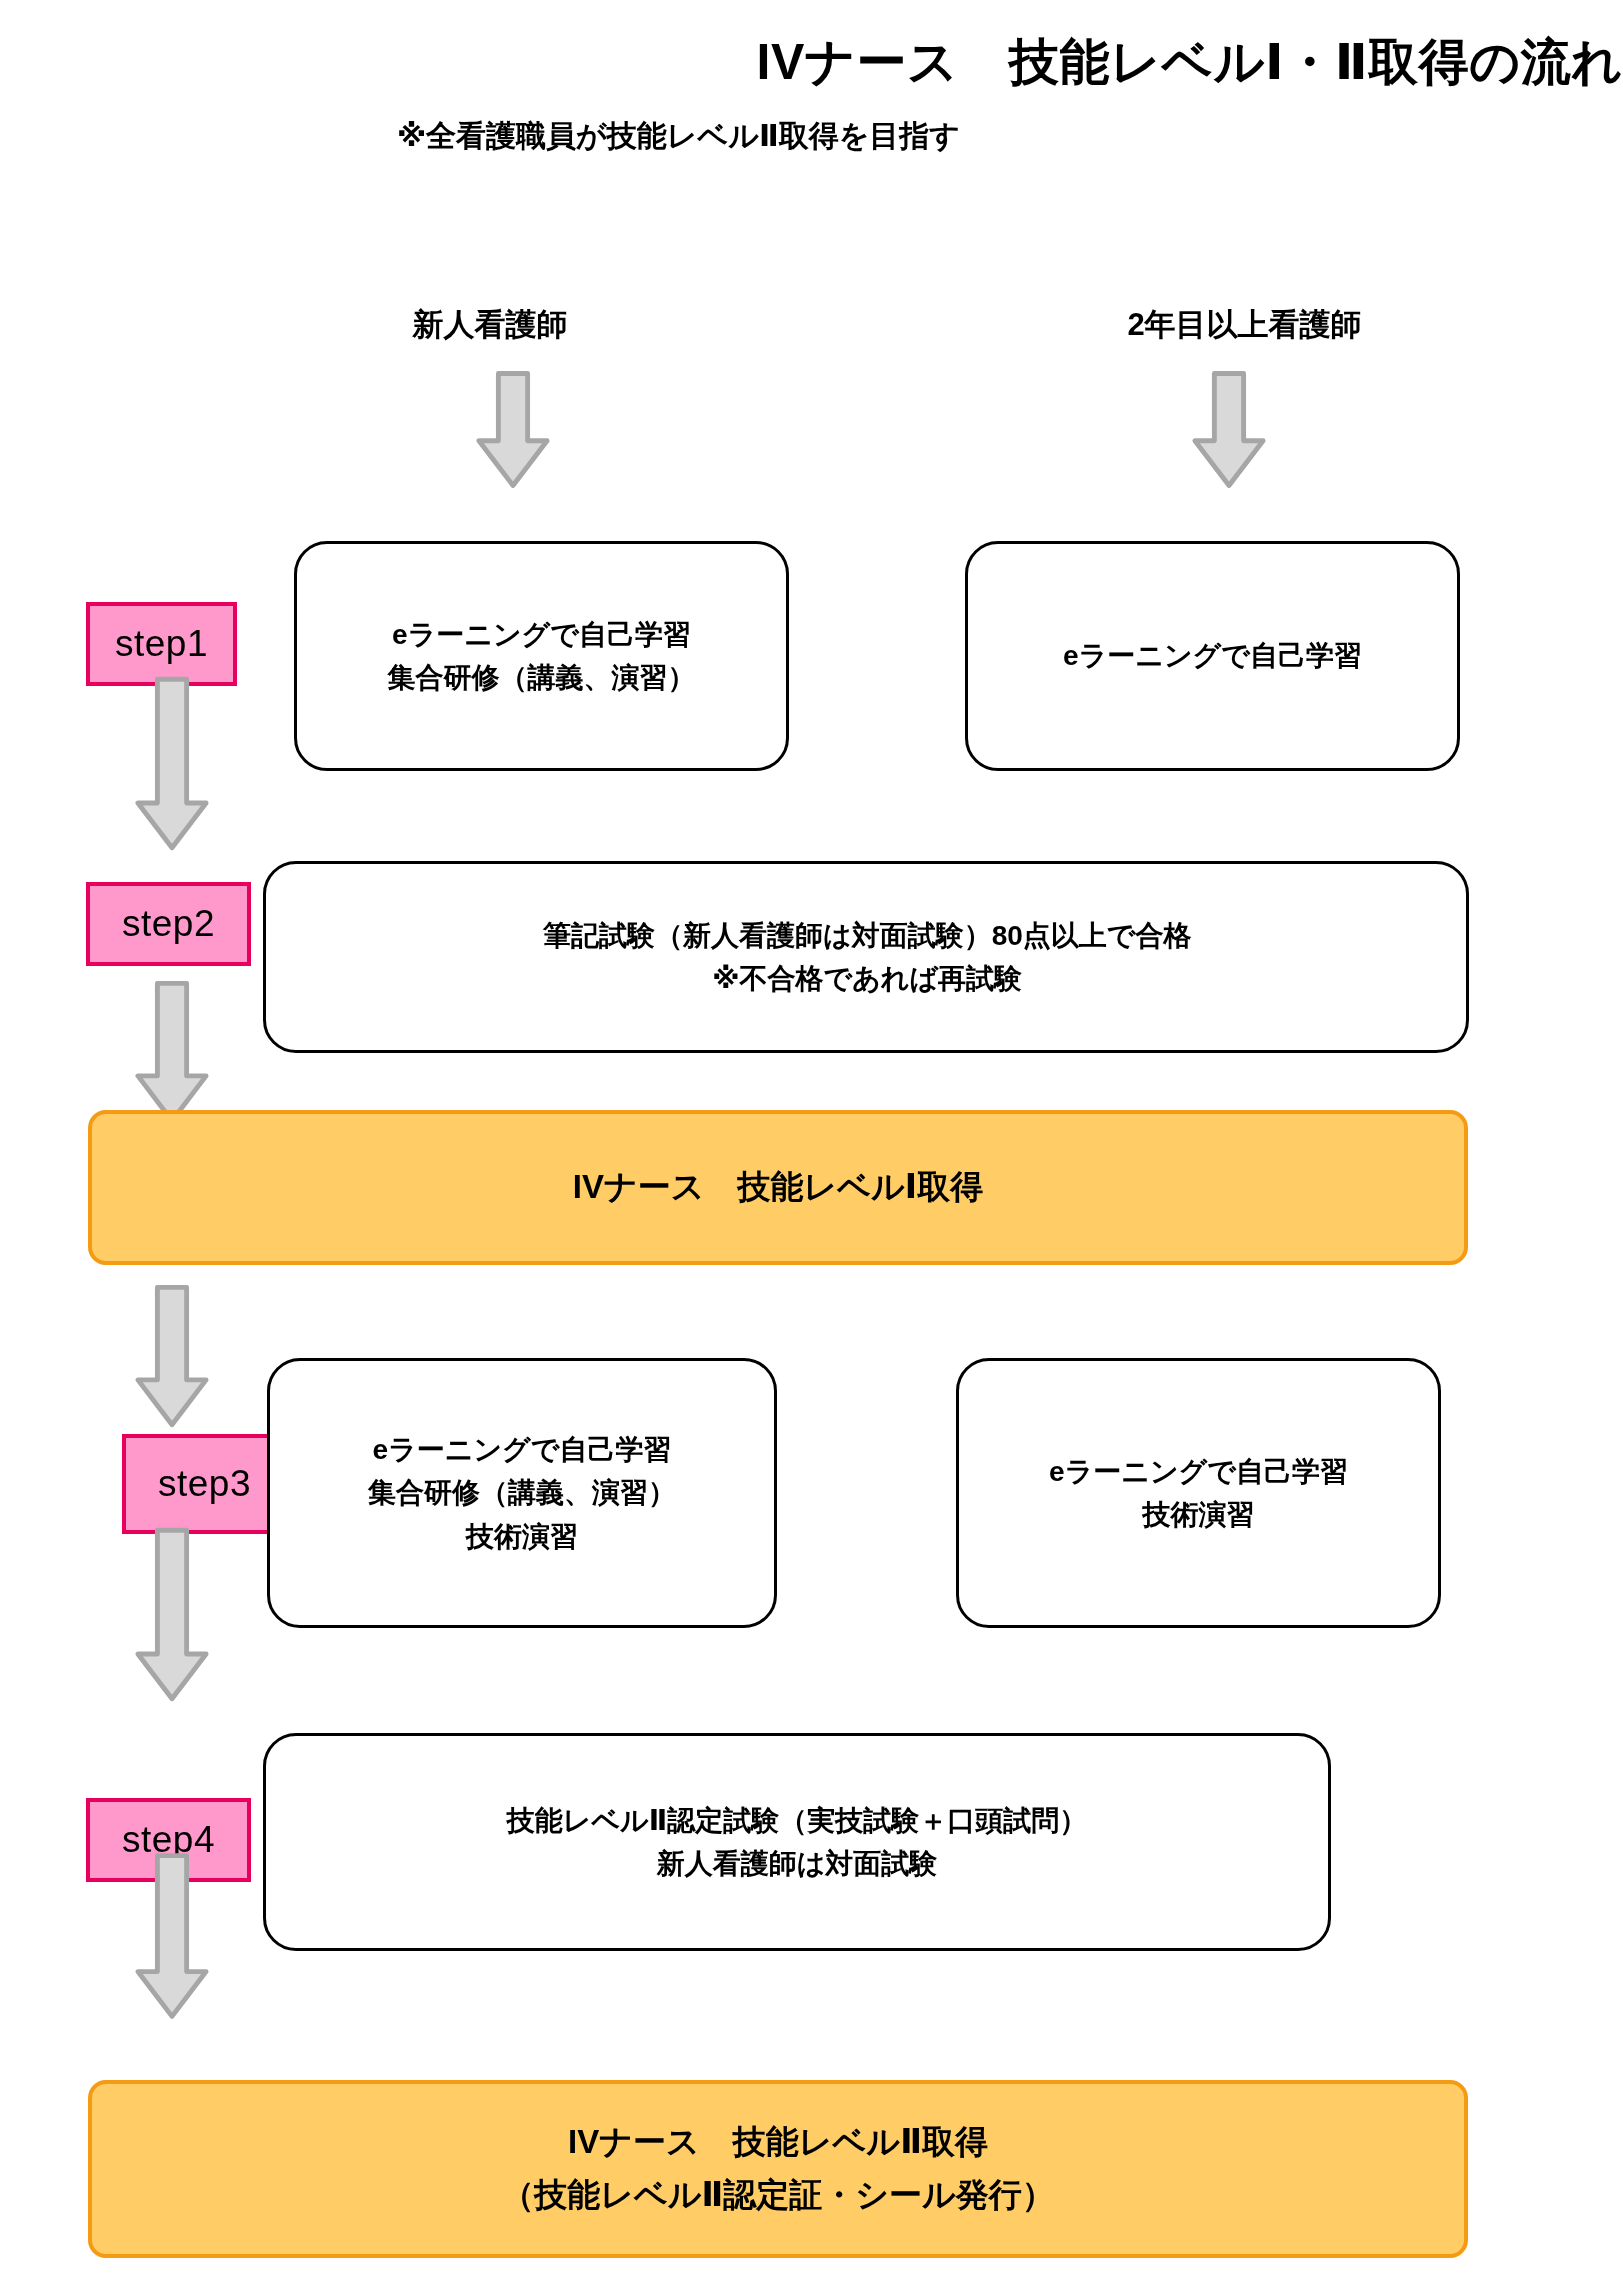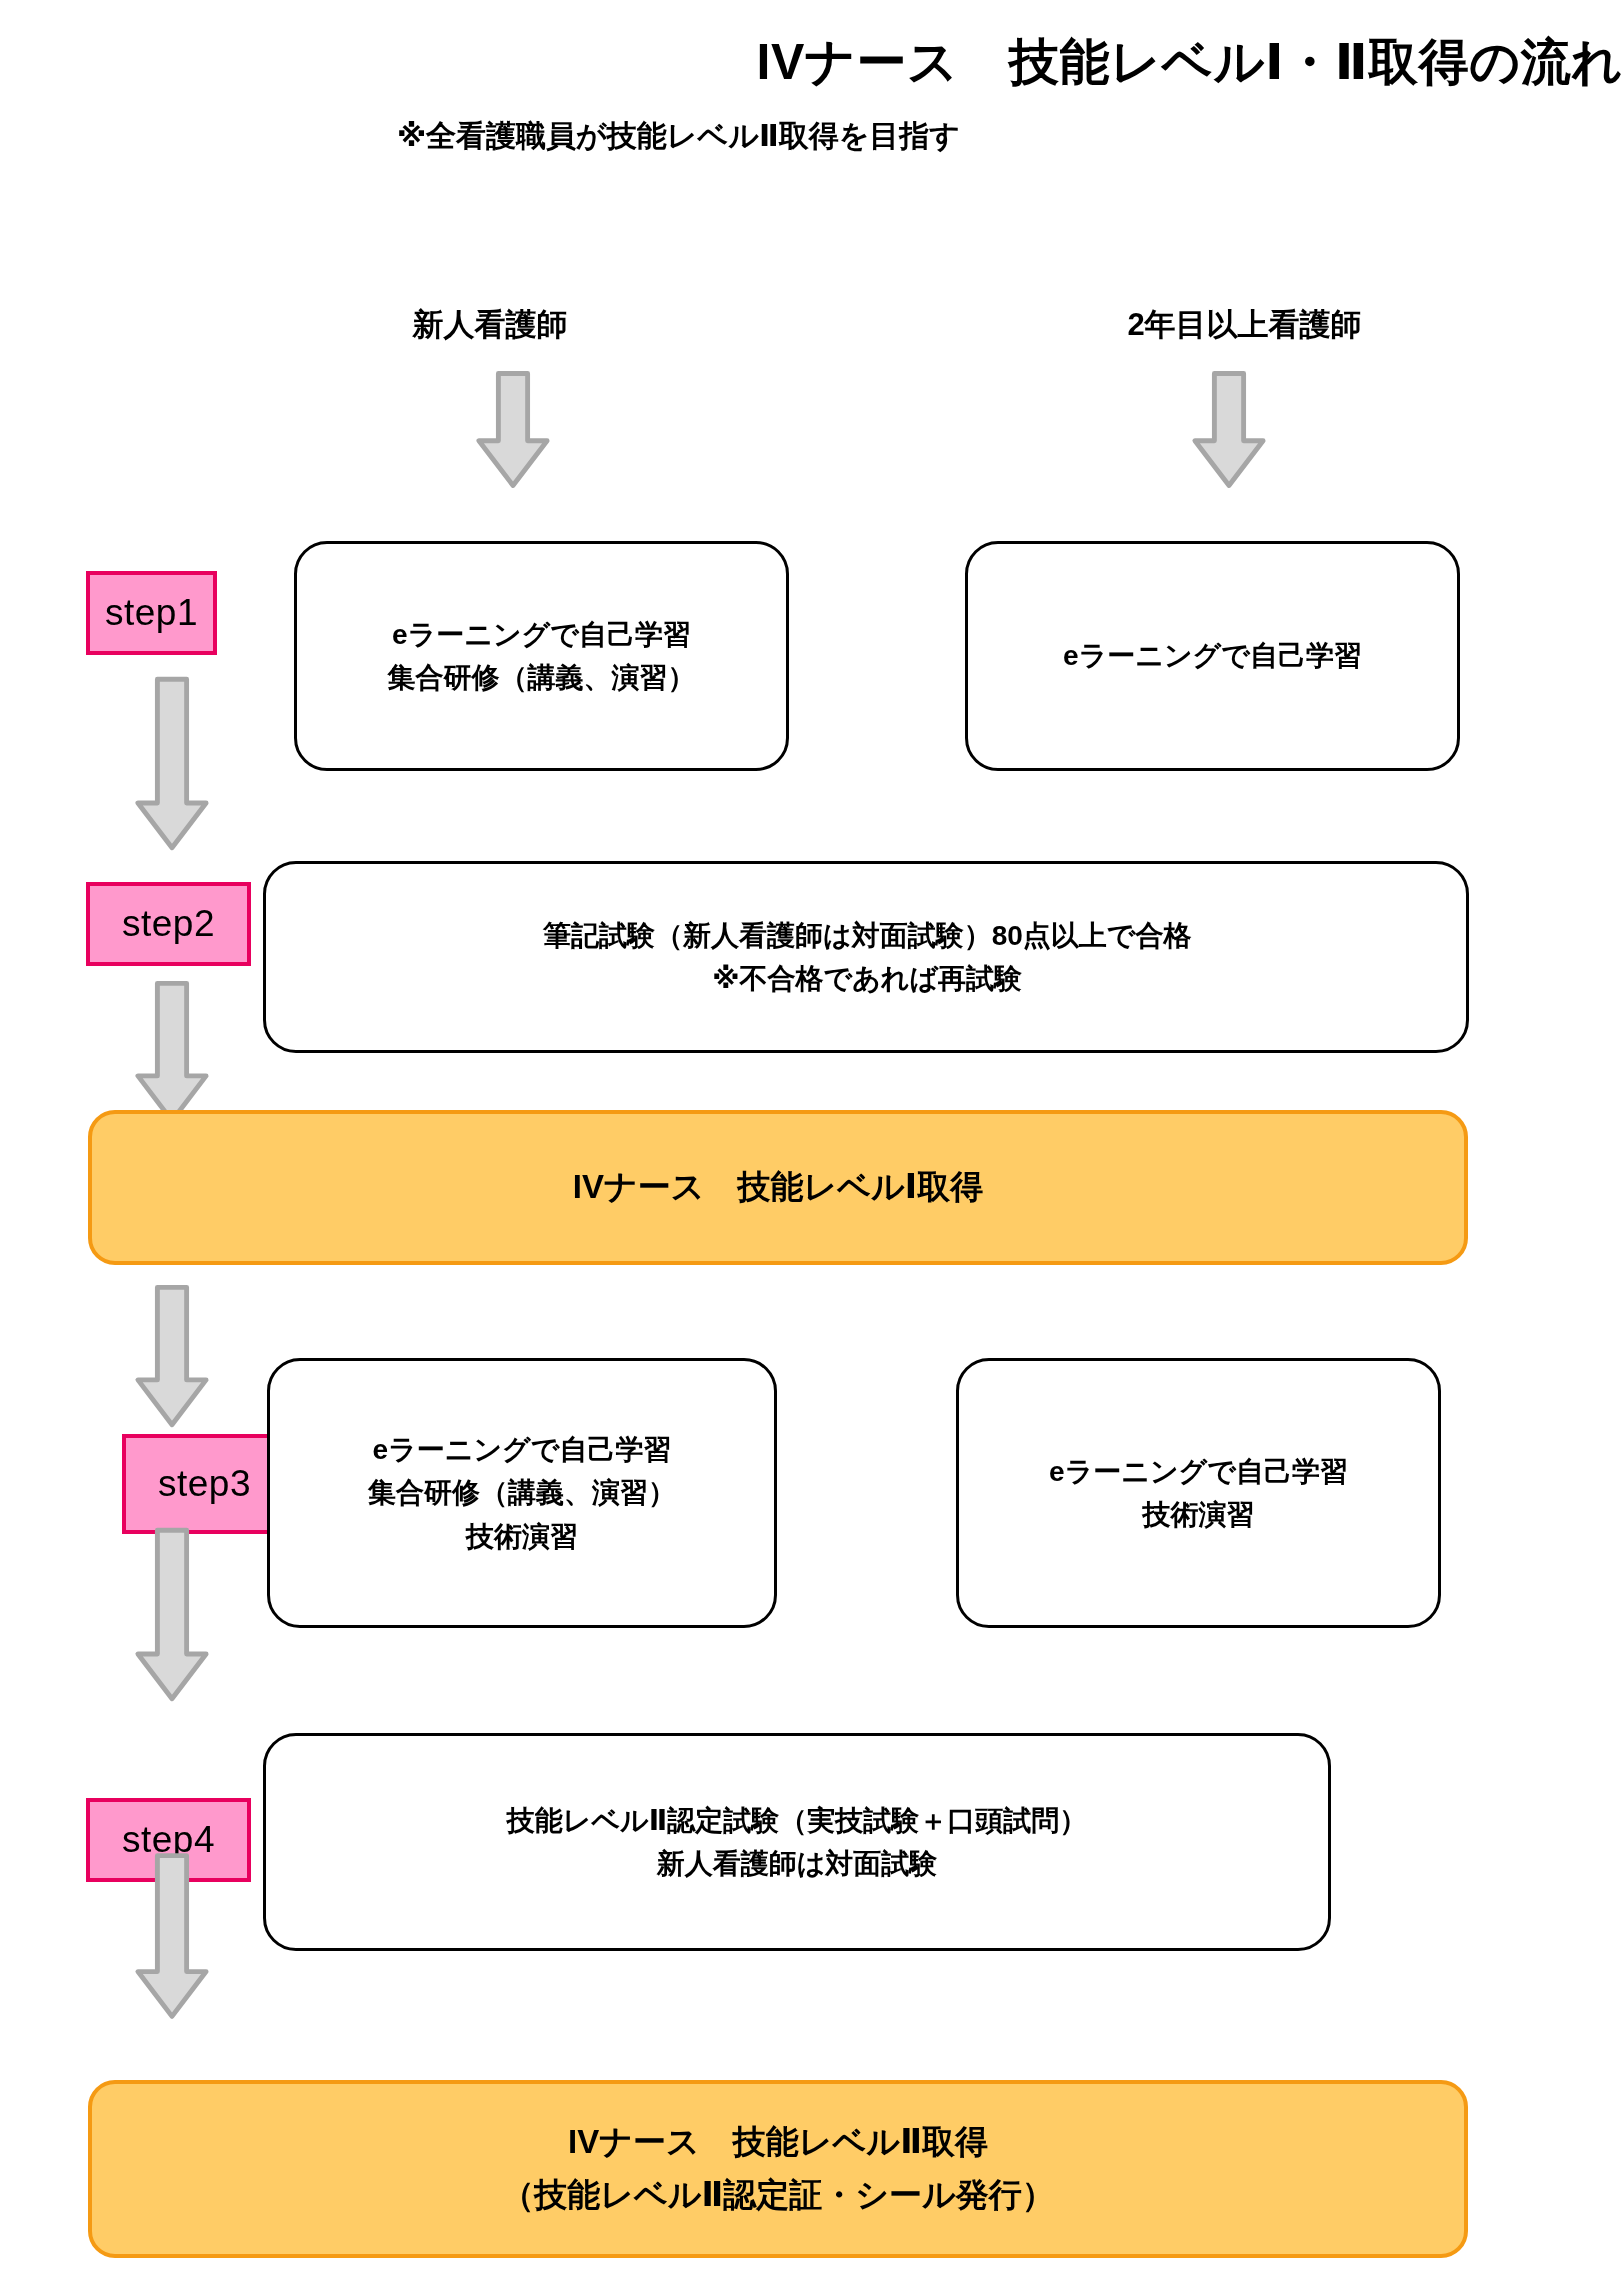--- a/index.html
+++ b/index.html
@@ -93,21 +93,21 @@
     line-height: 1.55;
     padding: 7.8px 17.6px;
   }
   .box .line { white-space: pre; }
 
   
   .banner {
     position: absolute;
     background: #ffcc66;
     border: 4.9px solid #f59a13;
-    border-radius: 27px;
+    border-radius: 18px;
     box-sizing: border-box;
     display: flex;
     flex-direction: column;
     align-items: center;
     justify-content: center;
     text-align: center;
     font-size: 33px;
     font-weight: bold;
     line-height: 1.6;
     color: #000;
@@ -132,21 +132,21 @@
       <polygon points="24,3 54,3 54,72 74,72 39,118 4,72 24,72" fill="#d9d9d9" stroke="#a6a6a6" stroke-width="5" stroke-linejoin="round"></polygon>
     </svg>
   </div>
 
   <div class="arrow" style="left:1191px; top:370px;">
     <svg width="76" height="120" viewBox="0 0 78 122">
       <polygon points="24,3 54,3 54,72 74,72 39,118 4,72 24,72" fill="#d9d9d9" stroke="#a6a6a6" stroke-width="5" stroke-linejoin="round"></polygon>
     </svg>
   </div>
 
-  <div class="step-chip" style="left:86px; top:571px; width:131px; height:84px;text-align:right;">step1</div>
+  <div class="step-chip" style="left:86px; top:602px; width:151px; height:84px;text-align:right;">step1</div>
 
   <div class="box" style="left:294px; top:541px; width:495px; height:230px;">
     <span class="line">eラーニングで自己学習</span>
     <span class="line">集合研修（講義、演習）</span>
   </div>
 
   <div class="box" style="left:965px; top:541px; width:495px; height:230px;">
     <span class="line">eラーニングで自己学習</span>
   </div>
 

